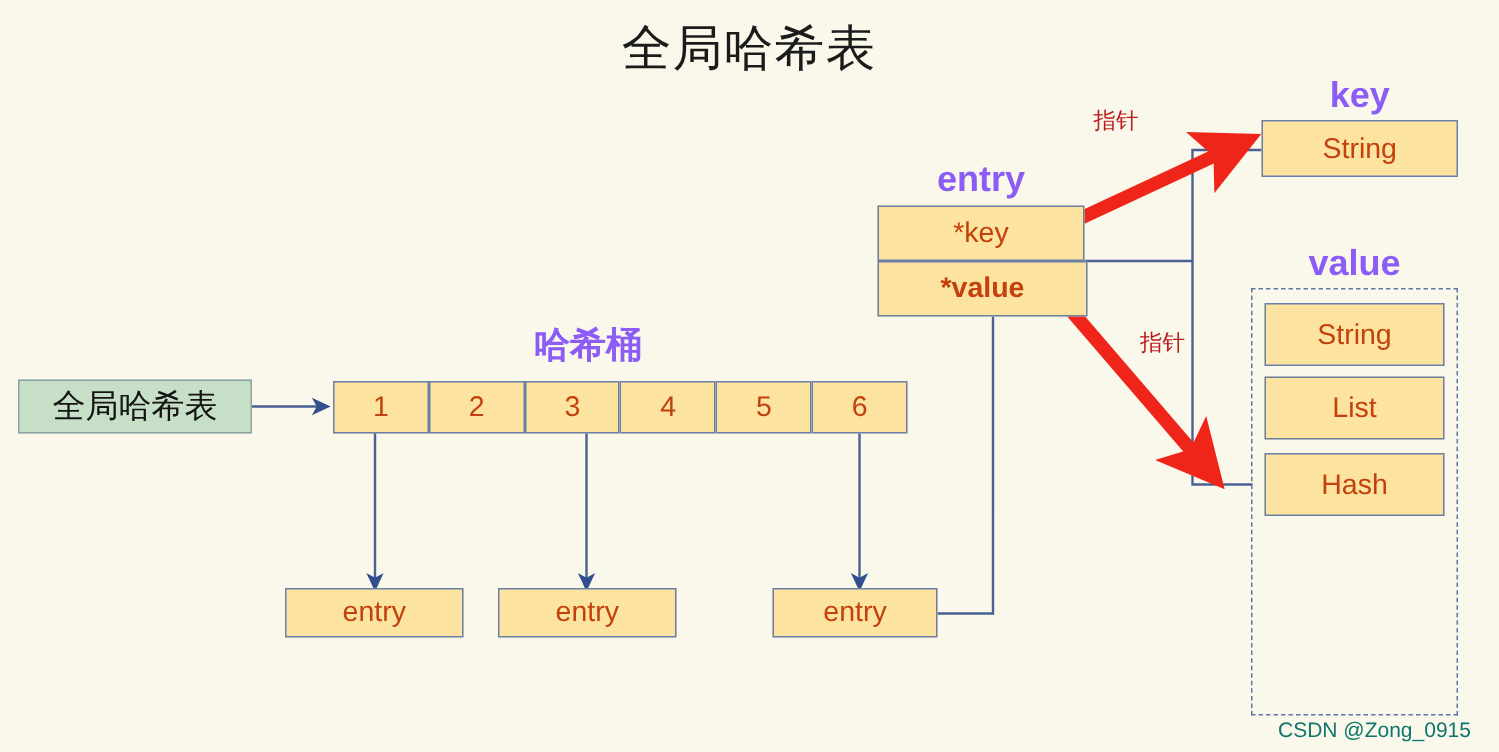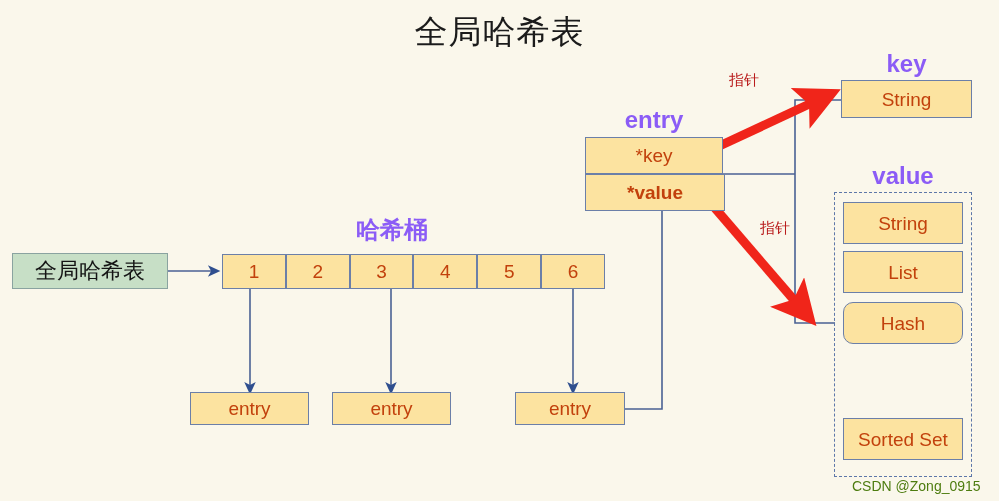--- a/index.html
+++ b/index.html
@@ -30,21 +30,21 @@
     display:flex;align-items:center;justify-content:center;
     color:#141414;font-size:22px;line-height:1;
   }
   .seclabel{
     font-size:24px;font-weight:bold;color:#8b5cf6;text-align:center;
   }
   .ptr-label{
     color:#b91c1c;font-size:15px;font-weight:500;white-space:nowrap;
   }
   .watermark{
-    color:#4d7c0f;font-size:14px;white-space:nowrap;
+    color:#0f766e;font-size:14px;white-space:nowrap;
     font-family:"Liberation Sans","DejaVu Sans",sans-serif;
   }
   .dashbox{
     border:1.8px dashed #5d77a8;background:transparent;
   }
   svg.overlay{position:absolute;left:0;top:0;width:999px;height:501px;pointer-events:none;}
 </style>
 </head>
 <body>
 
@@ -119,18 +119,17 @@
 
   <div class="abs seclabel" style="left:841px;top:50px;width:131px;">key</div>
   <div class="abs ybox" style="left:841px;top:80px;width:131px;height:38px;">String</div>
 
   <div class="abs seclabel" style="left:834px;top:162px;width:138px;">value</div>
 
   <div class="abs dashbox" style="left:834px;top:192px;width:138px;height:285px;"></div>
 
   <div class="abs ybox" style="left:843px;top:202px;width:120px;height:42px;">String</div>
   <div class="abs ybox" style="left:843px;top:251px;width:120px;height:42px;">List</div>
-  <div class="abs ybox" style="left:843px;top:302px;width:120px;height:42px;border-radius:10px;">Hash</div>
-  <div class="abs ybox" style="left:843px;top:418px;width:120px;height:42px;">Sorted Set</div>
+  <div class="abs ybox" style="left:843px;top:302px;width:120px;height:42px;">Hash</div>
 
   <div class="abs watermark" style="left:852px;top:478px;">CSDN @Zong_0915</div>
 
 </div>
 
 </body></html>

